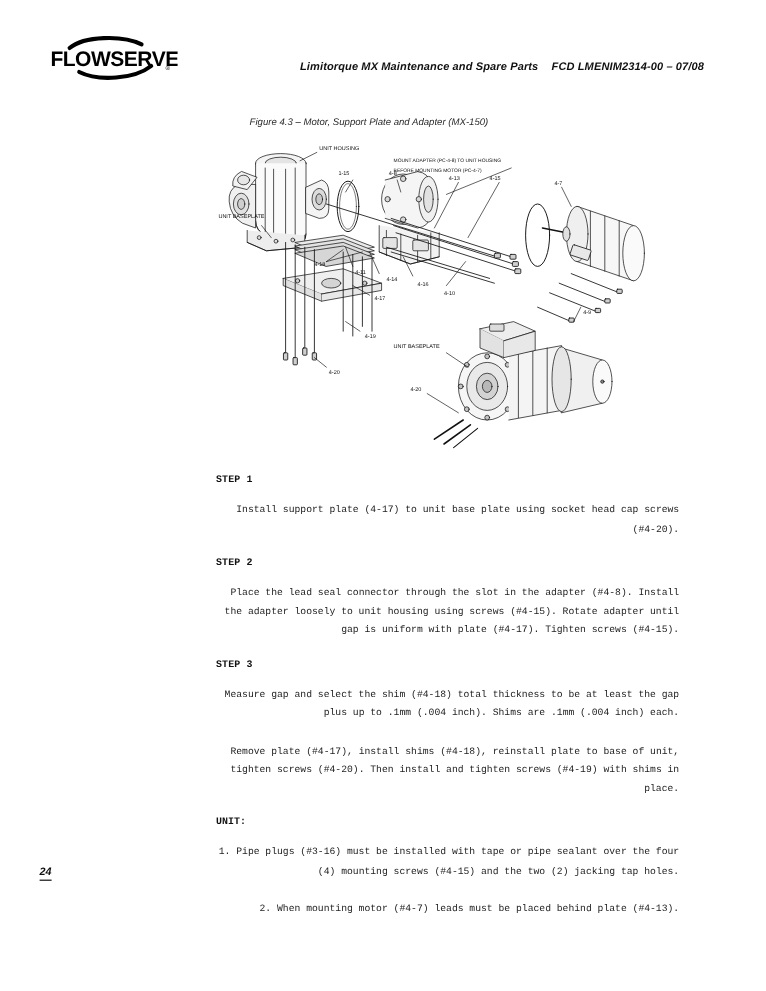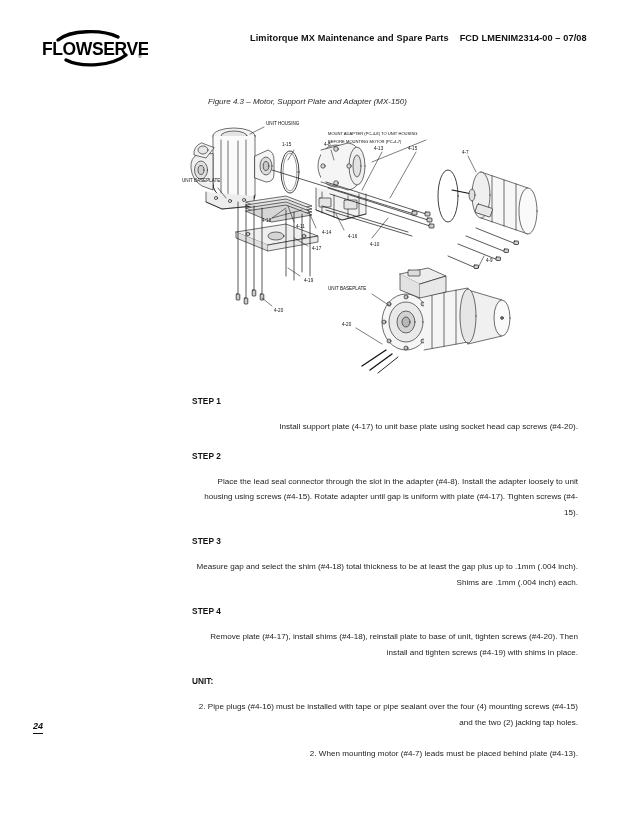--- a/index.html
+++ b/index.html
@@ -29,23 +29,24 @@
     left: 36px;
     top: 28px;
     width: 112px;
     height: 40px;
   }
   .logo svg { display: block; }
 
   .header-title {
     position: absolute;
     left: 250px;
-    top: 33px;
+    top: 50px;
     font-size: 9.2px;
     font-weight: bold;
+    font-style: italic;
     letter-spacing: 0.1px;
     white-space: nowrap;
     color: #111;
   }
   .header-title .doccode {
     margin-left: 11px;
   }
 
   
   .figure-caption {
@@ -63,23 +64,24 @@
     left: 176px;
     top: 110px;
     width: 430px;
     height: 265px;
   }
   .figure-wrap svg { display: block; }
 
   
   .content {
     position: absolute;
-    left: 192px;
+    left: 180px;
     top: 396px;
     width: 386px;
+    font-family: Liberation Mono, monospace;
   }
   .step-head {
     font-size: 8.3px;
     font-weight: bold;
     color: #111;
     margin: 0 0 13px 0;
     letter-spacing: 0.1px;
   }
   .para {
     font-size: 8.1px;
@@ -371,21 +373,20 @@
 
   <h2 class="step-head">STEP 1</h2>
   <p class="para">Install support plate (4-17) to unit base plate using socket head cap screws (#4-20).</p>
 
   <h2 class="step-head">STEP 2</h2>
   <p class="para">Place the lead seal connector through the slot in the adapter (#4-8). Install the adapter loosely to unit housing using screws (#4-15). Rotate adapter until gap is uniform with plate (#4-17). Tighten screws (#4-15).</p>
 
   <h2 class="step-head">STEP 3</h2>
   <p class="para">Measure gap and select the shim (#4-18) total thickness to be at least the gap plus up to .1mm (.004 inch). Shims are .1mm (.004 inch) each.</p>
 
-  <h2 class="step-head">STEP 4</h2>
   <p class="para">Remove plate (#4-17), install shims (#4-18), reinstall plate to base of unit, tighten screws (#4-20). Then install and tighten screws (#4-19) with shims in place.</p>
 
   <h2 class="notes-head">UNIT:</h2>
-  <p class="para">2. Pipe plugs (#4-16) must be installed with tape or pipe sealant over the four (4) mounting screws (#4-15) and the two (2) jacking tap holes.</p>
+  <p class="para">1. Pipe plugs (#3-16) must be installed with tape or pipe sealant over the four (4) mounting screws (#4-15) and the two (2) jacking tap holes.</p>
   <p class="para">2. When mounting motor (#4-7) leads must be placed behind plate (#4-13).</p>
 </div>
 
 <div class="page-number">24</div>
 
 </body></html>

